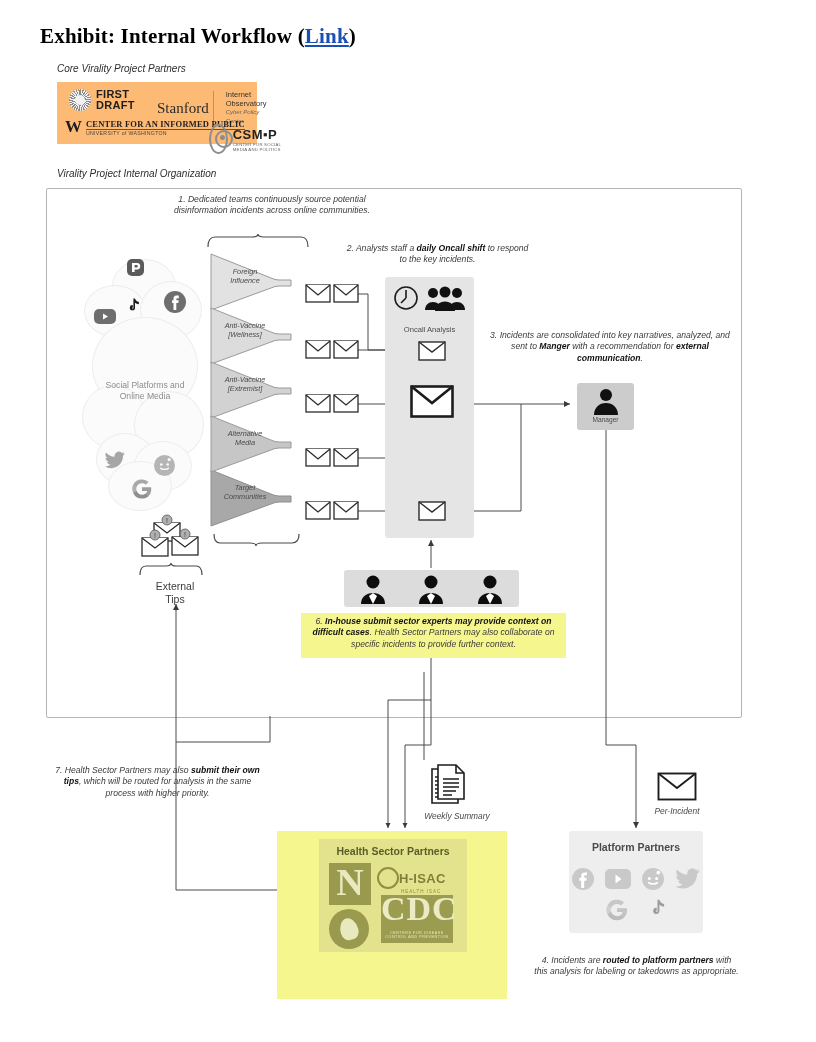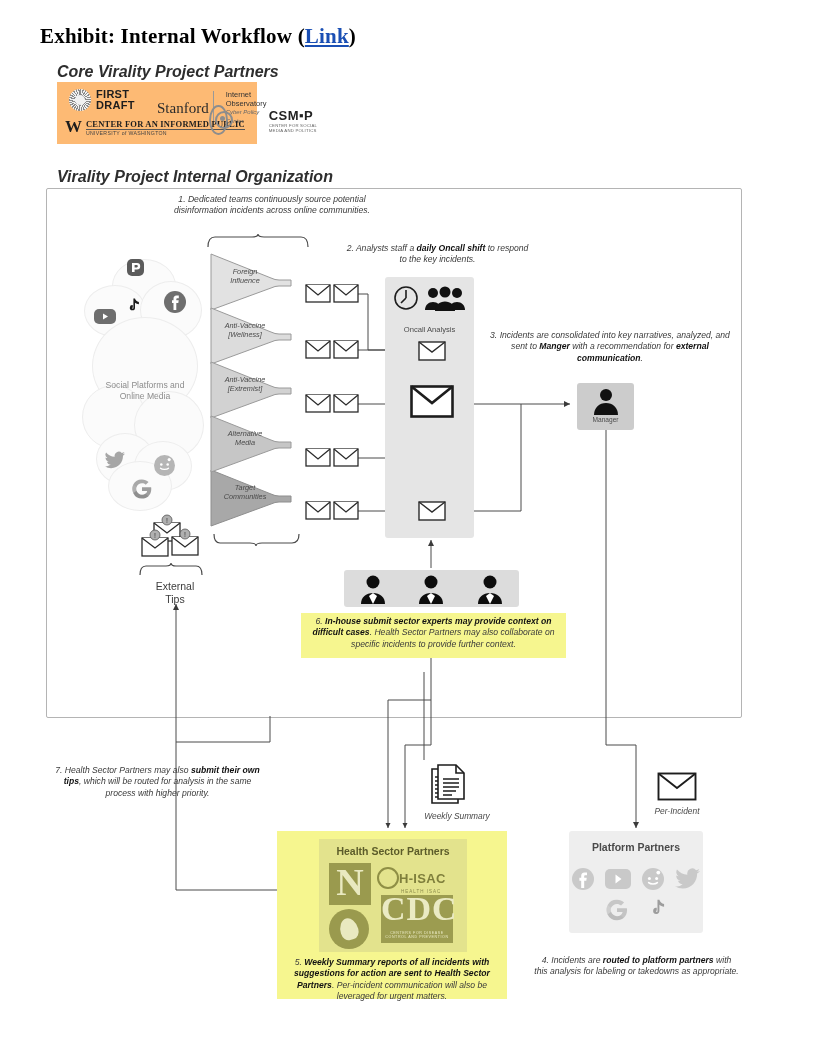--- a/index.html
+++ b/index.html
@@ -1,21 +1,21 @@
 <!DOCTYPE html>
 <html><head>
 <meta charset="utf-8">
 <style>
   html,body{margin:0;padding:0;background:#fff;}
   body{width:816px;height:1042px;position:relative;overflow:hidden;
        font-family:"Liberation Sans",sans-serif;color:#3c3c3c;}
   .abs{position:absolute;}
   .ttl{left:40px;top:24px;font-family:"Liberation Serif",serif;font-size:21px;font-weight:bold;color:#000;letter-spacing:.2px;}
   .ttl a{color:#1a4fb4;text-decoration:underline;}
-  .sec-label{font-family:"Liberation Sans",sans-serif;font-style:italic;font-weight:bold;font-size:16px;color:#2e2e2e;}
+  .sec-label{font-family:"Liberation Sans",sans-serif;font-style:italic;font-weight:normal;font-size:10px;color:#2e2e2e;}
   .logoband{left:57px;top:82px;width:200px;height:62px;background:#fdba74;}
   .lb-row{display:flex;align-items:center;}
   .fd-logo{width:22px;height:22px;border-radius:50%;
     background:repeating-conic-gradient(#8a8a8a 0 7deg,#f1f1f1 7deg 14deg);
     position:relative;}
   .fd-logo:after{content:"";position:absolute;left:6px;top:6px;width:10px;height:10px;border-radius:50%;background:#f1f1f1;}
   .fd-txt{font-weight:bold;font-size:11px;line-height:11px;color:#1d1d1d;margin-left:5px;letter-spacing:.3px;}
   .stan{font-family:"Liberation Serif",serif;font-size:15px;color:#2b2b2b;}
   .stan-r{font-size:7.5px;line-height:8.5px;color:#333;border-left:1px solid #999;padding-left:12px;margin-left:4px;}
   .stan-r i{font-size:6px;color:#666;font-style:italic;}
@@ -104,21 +104,21 @@
       <i>Cyber Policy Center</i>
     </span>
   </div>
   <div class="lb-row abs" style="left:8px;top:35px;">
     <span class="wlogo">W</span>
     <span style="margin-left:4px;">
       <div class="cip1">CENTER FOR AN INFORMED PUBLIC</div>
       <div class="cip2">UNIVERSITY of WASHINGTON</div>
     </span>
   </div>
-  <div class="lb-row abs" style="left:152px;top:23px;gap:36px;">
+  <div class="lb-row abs" style="left:152px;top:42px;">
     <span class="csmp-ring"></span>
     <span style="margin-left:5px;">
       <div class="csmp-t">CSM▪P</div>
       <div class="csmp-s">CENTER FOR SOCIAL MEDIA AND POLITICS</div>
     </span>
   </div>
 </div>
 
 <div class="abs sec-label" style="left:57px;top:168px;">Virality Project Internal Organization</div>
 <div class="abs mainbox"></div>
@@ -448,23 +448,20 @@
     <div class="hhs"></div>
     <div class="hisac">
       <span class="hisac-g"></span><span class="hisac-t">H-ISAC</span>
       <div class="hisac-s">HEALTH  ISAC</div>
     </div>
     <div class="cdc">
       <div class="big">CDC</div>
       <div class="sm">CENTERS FOR DISEASE CONTROL AND PREVENTION</div>
     </div>
   </div>
-  <div class="note" style="position:absolute;left:6px;top:126px;width:218px;">
-    <span>5. </span><b>Weekly Summary reports of all incidents with suggestions for action are sent to Health Sector Partners</b><span>. Per-incident communication will also be leveraged for urgent matters.</span>
-  </div>
 </div>
 
 <div class="pp">
   <div class="pp-title">Platform Partners</div>
   <div class="pp-row" style="top:36px;">
     <svg width="24" height="24" viewBox="0 0 24 24">
       <circle cx="12" cy="12" r="11" fill="#c9c9c9"></circle>
         <path d="M14 8.3h2V5.6h-2.5c-2.2 0-3.3 1.4-3.3 3.4v1.8H8.4v2.9h1.8V21h3v-7.3h2.1l.45-2.9H13.2V9.2c0-.6.3-.9.8-.9z" fill="#fff"></path>
     </svg>
     <svg width="26" height="20" viewBox="0 0 26 20">

